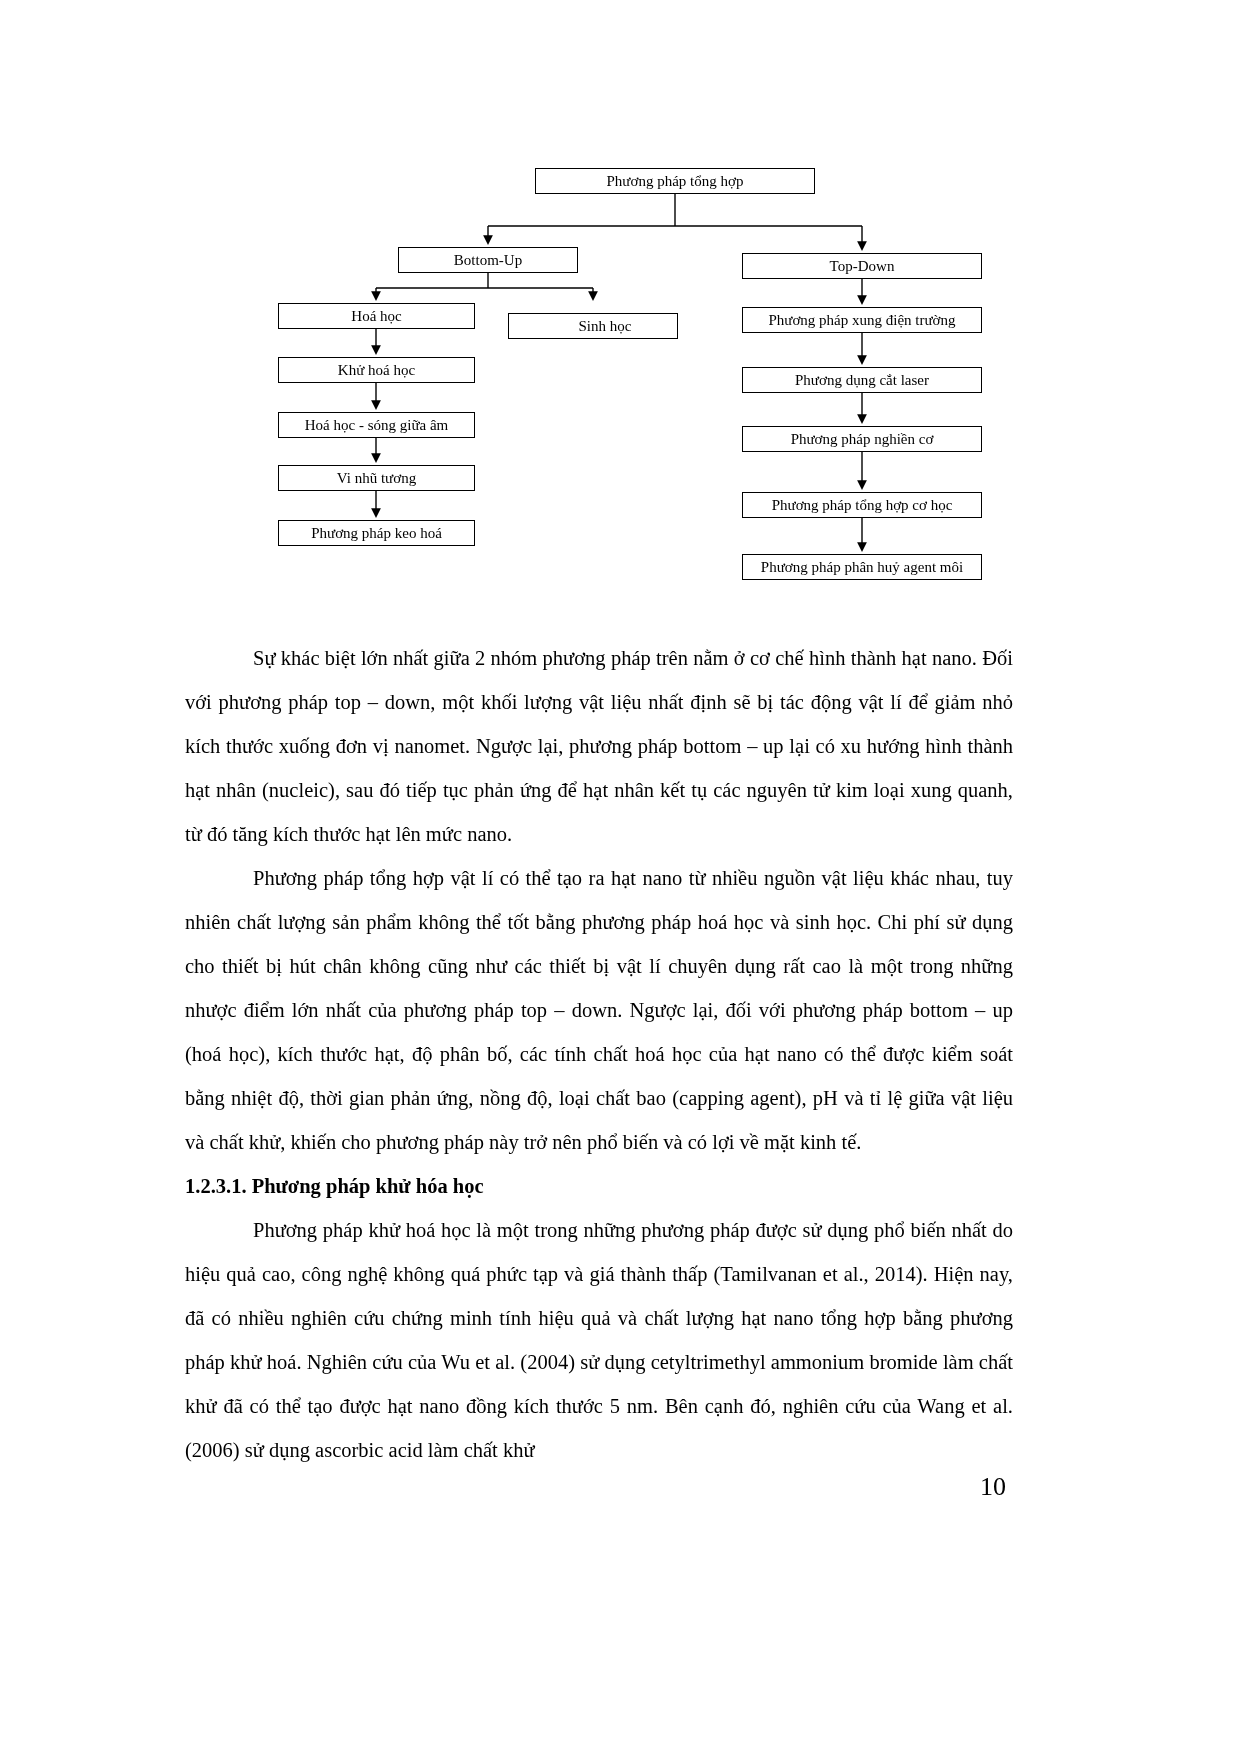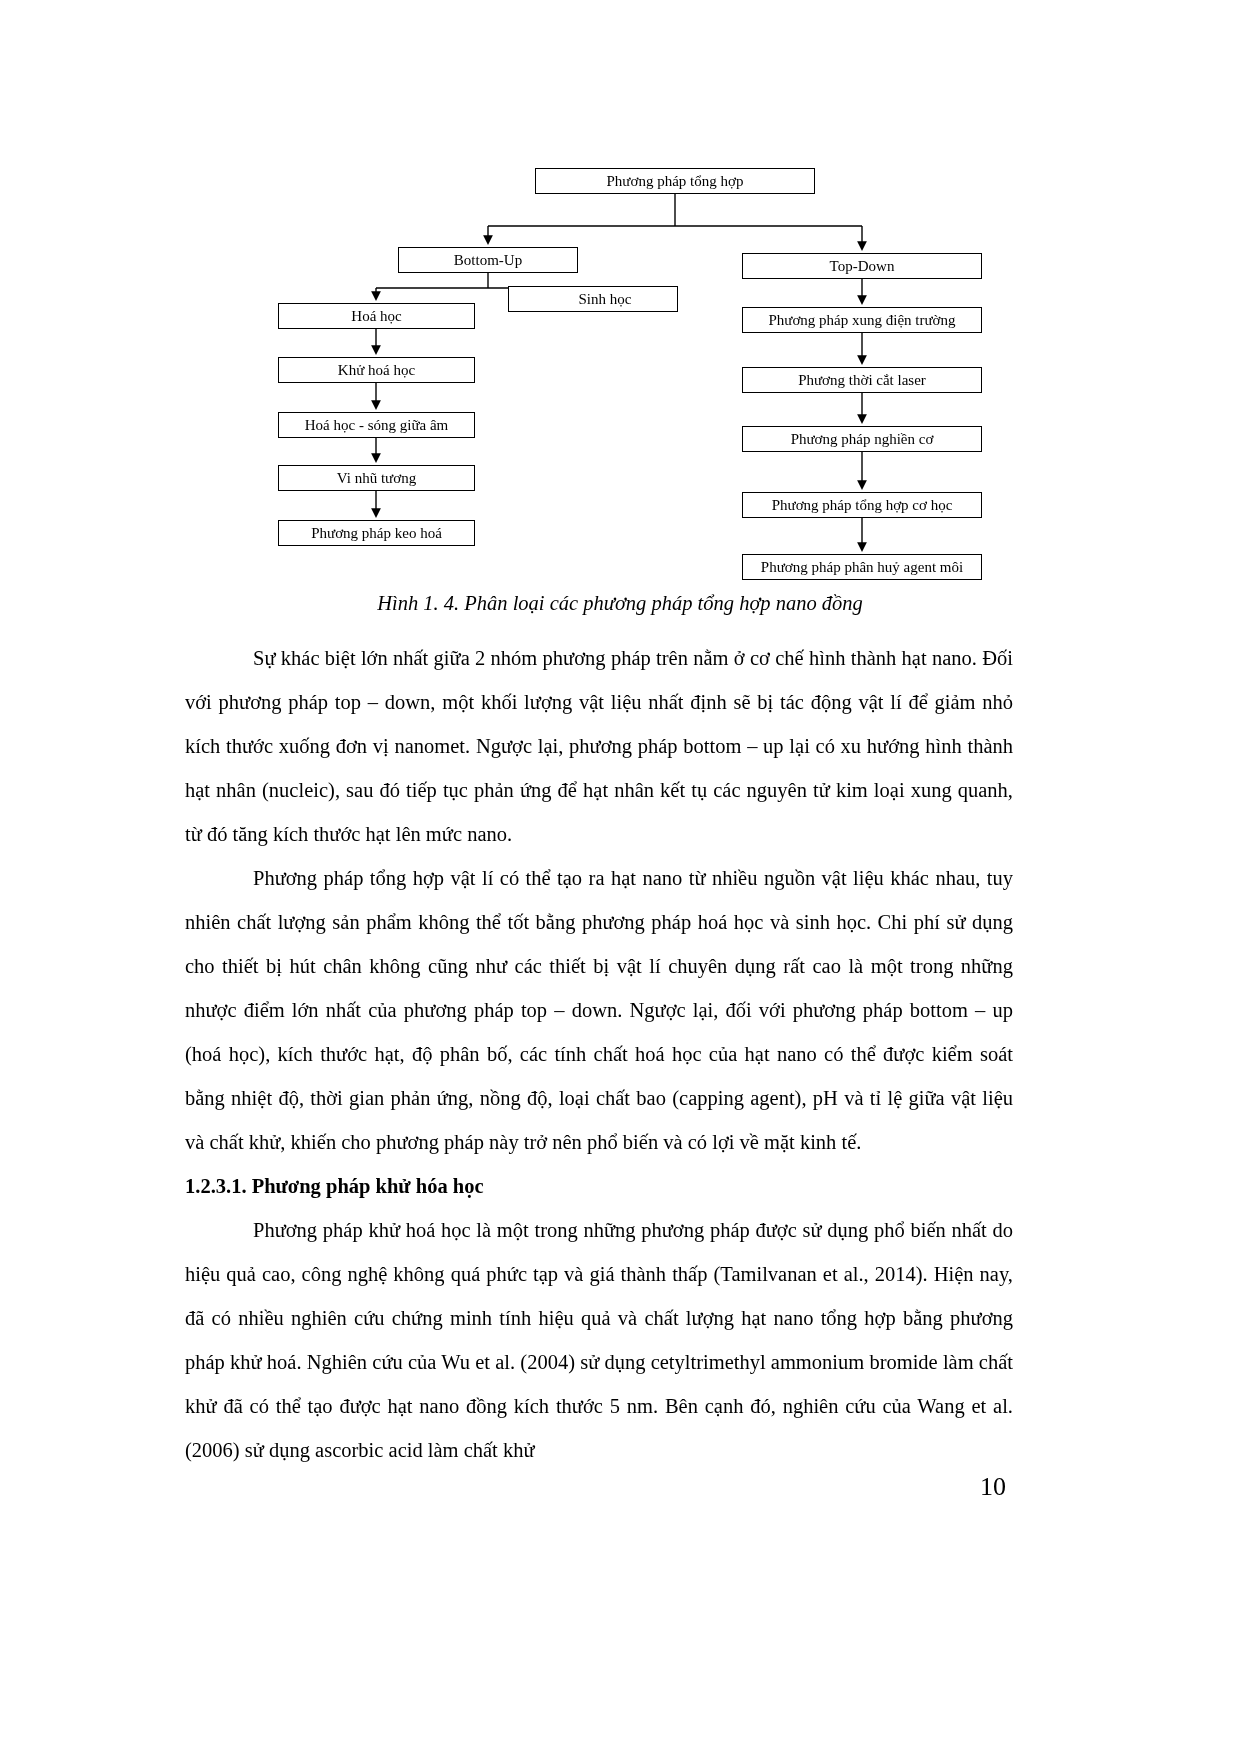--- a/index.html
+++ b/index.html
@@ -98,41 +98,40 @@
   </svg>
 
   <div class="fc-box" style="left:535px; top:168px; width:280px;">Phương pháp tổng hợp</div>
 
   <div class="fc-box" style="left:398px; top:247px; width:180px;">Bottom-Up</div>
 
   <div class="fc-box" style="left:742px; top:253px; width:240px;">Top-Down</div>
 
   <div class="fc-box" style="left:278px; top:303px; width:197px;text-align:center;">Hoá học</div>
 
-  <div class="fc-box" style="left:508px; top:286px; width:170px;padding-left:24px;">Sinh học</div>
+  <div class="fc-box" style="left:508px; top:313px; width:170px;padding-left:24px;">Sinh học</div>
 
   <div class="fc-box" style="left:278px; top:357px; width:197px;">Khử hoá học</div>
 
   <div class="fc-box" style="left:278px; top:412px; width:197px;">Hoá học - sóng giữa âm</div>
 
   <div class="fc-box" style="left:278px; top:465px; width:197px;">Vi nhũ tương</div>
 
   <div class="fc-box" style="left:278px; top:520px; width:197px;">Phương pháp keo hoá</div>
 
   <div class="fc-box" style="left:742px; top:307px; width:240px;">Phương pháp xung điện trường</div>
 
-  <div class="fc-box" style="left:742px; top:367px; width:240px;">Phương thời cắt laser</div>
+  <div class="fc-box" style="left:742px; top:367px; width:240px;">Phương dụng cắt laser</div>
 
   <div class="fc-box" style="left:742px; top:426px; width:240px;">Phương pháp nghiền cơ</div>
 
   <div class="fc-box" style="left:742px; top:492px; width:240px;">Phương pháp tổng hợp cơ học</div>
 
   <div class="fc-box" style="left:742px; top:554px; width:240px;">Phương pháp phân huỷ agent môi</div>
 
-  <div class="caption">Hình 1. 4. Phân loại các phương pháp tổng hợp nano đồng</div>
 
   <div class="body-text">
     <p class="para">Sự khác biệt lớn nhất giữa 2 nhóm phương pháp trên nằm ở cơ chế hình thành hạt nano. Đối với phương pháp top – down, một khối lượng vật liệu nhất định sẽ bị tác động vật lí để giảm nhỏ kích thước xuống đơn vị nanomet. Ngược lại, phương pháp bottom – up lại có xu hướng hình thành hạt nhân (nucleic), sau đó tiếp tục phản ứng để hạt nhân kết tụ các nguyên tử kim loại xung quanh, từ đó tăng kích thước hạt lên mức nano.</p>
     <p class="para">Phương pháp tổng hợp vật lí có thể tạo ra hạt nano từ nhiều nguồn vật liệu khác nhau, tuy nhiên chất lượng sản phẩm không thể tốt bằng phương pháp hoá học và sinh học. Chi phí sử dụng cho thiết bị hút chân không cũng như các thiết bị vật lí chuyên dụng rất cao là một trong những nhược điểm lớn nhất của phương pháp top – down. Ngược lại, đối với phương pháp bottom – up (hoá học), kích thước hạt, độ phân bố, các tính chất hoá học của hạt nano có thể được kiểm soát bằng nhiệt độ, thời gian phản ứng, nồng độ, loại chất bao (capping agent), pH và tỉ lệ giữa vật liệu và chất khử, khiến cho phương pháp này trở nên phổ biến và có lợi về mặt kinh tế.</p>
     <h3 class="heading">1.2.3.1. Phương pháp khử hóa học</h3>
     <p class="para">Phương pháp khử hoá học là một trong những phương pháp được sử dụng phổ biến nhất do hiệu quả cao, công nghệ không quá phức tạp và giá thành thấp (Tamilvanan et al., 2014). Hiện nay, đã có nhiều nghiên cứu chứng minh tính hiệu quả và chất lượng hạt nano tổng hợp bằng phương pháp khử hoá. Nghiên cứu của Wu et al. (2004) sử dụng cetyltrimethyl ammonium bromide làm chất khử đã có thể tạo được hạt nano đồng kích thước 5 nm. Bên cạnh đó, nghiên cứu của Wang et al. (2006) sử dụng ascorbic acid làm chất khử</p>
   </div>
 
   <div class="pagenum">10</div>
 

